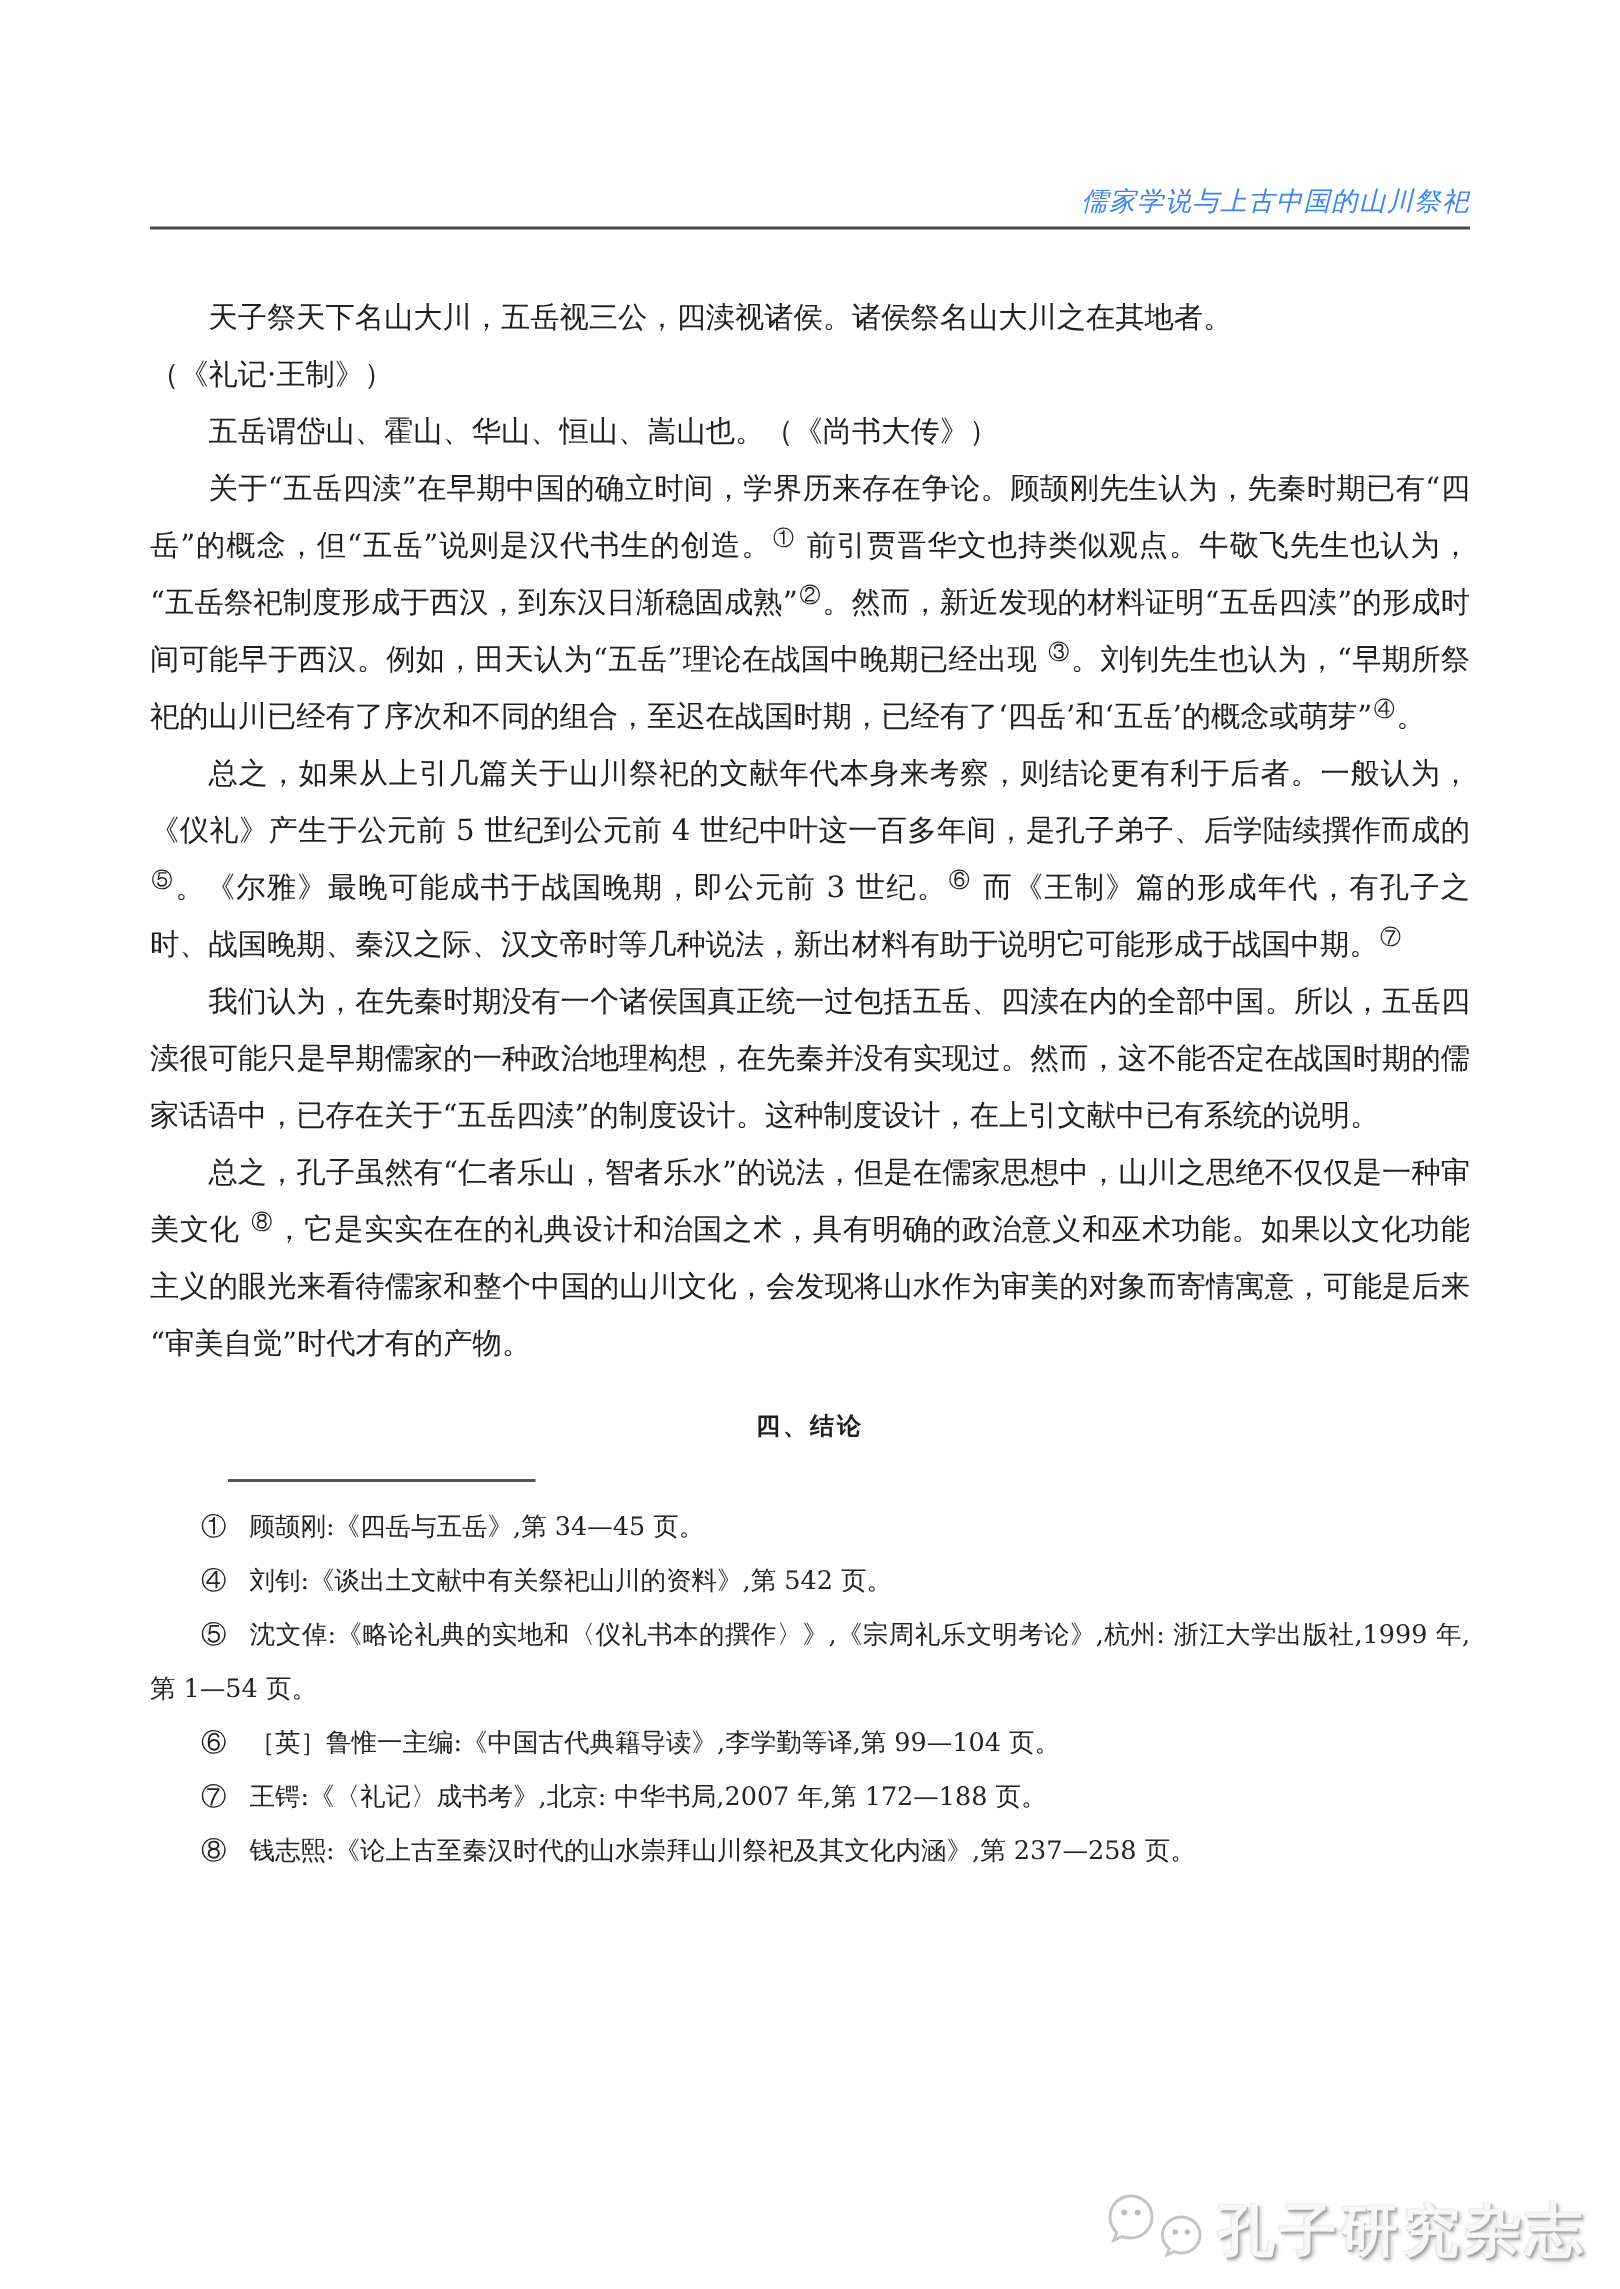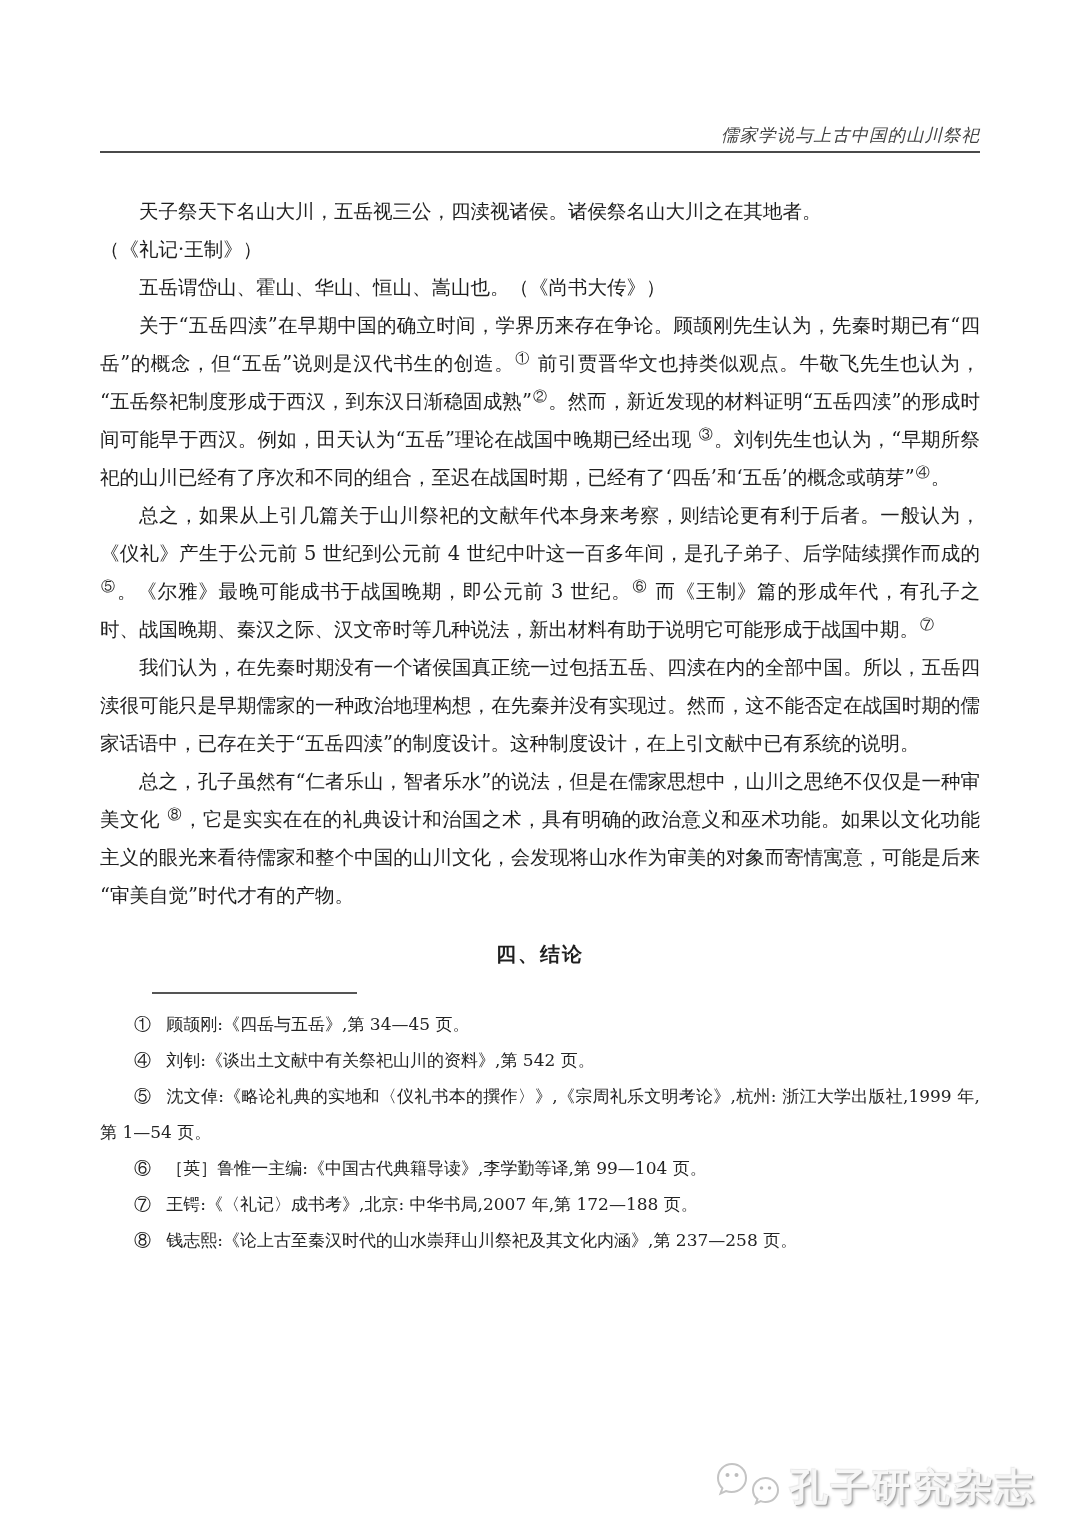--- a/index.html
+++ b/index.html
@@ -19,21 +19,21 @@
   
   .running-header {
     padding-top: 122px;
   }
   .running-header .title {
     text-align: right;
     font-size: 17.5px;
     line-height: 26px;
     font-style: italic;
     letter-spacing: 1px;
-    color: #404040;
+    color: #3b82f6;
   }
   .header-rule {
     border: none;
     border-top: 2px solid #4a4a4a;
     margin: 3px 0 0 0;
   }
   
   .quote-block {
     margin-top: 40px;
     color: #1f1f1f;
@@ -58,21 +58,21 @@
   }
   .fn-ref {
     font-size: 0.72em;
     line-height: 0;
     margin: 0 1px;
     color: #1f1f1f;
   }
   .section-heading {
     margin: 26px 0 24px 0;
     text-align: center;
-    font-size: 20px;
+    font-size: 16px;
     font-weight: bold;
     letter-spacing: 2px;
     color: #1f1f1f;
   }
   
   .footnotes {
     margin-top: 20px;
   }
   .footnote-separator {
     border: none;
@@ -85,21 +85,21 @@
     font-size: 17px;
     line-height: 36px;
     text-align: justify;
     text-indent: 2em;
     color: #232323;
   }
   .fn-marker { margin-right: 0.9em; }
   
   .watermark {
     position: absolute;
-    right: 44px;
+    right: 22px;
     bottom: 12px;
     display: flex;
     align-items: center;
     gap: 8px;
     text-align: right;
   }
   .watermark .wm-text {
     font-size: 38px;
     font-weight: bold;
     letter-spacing: 3px;

